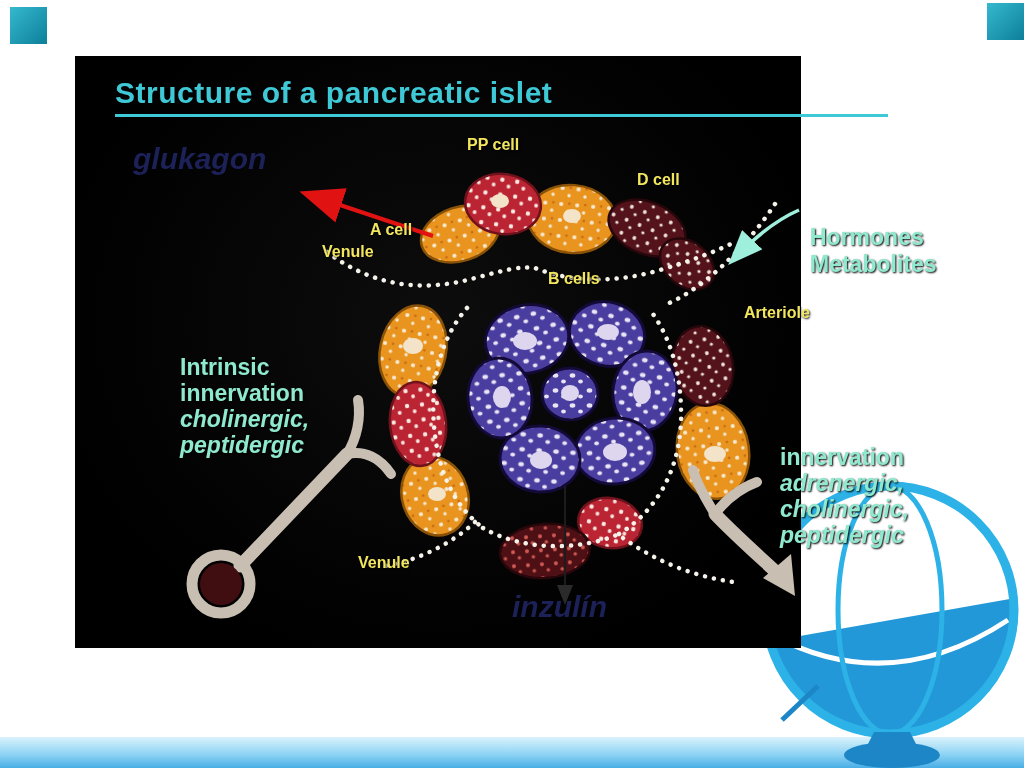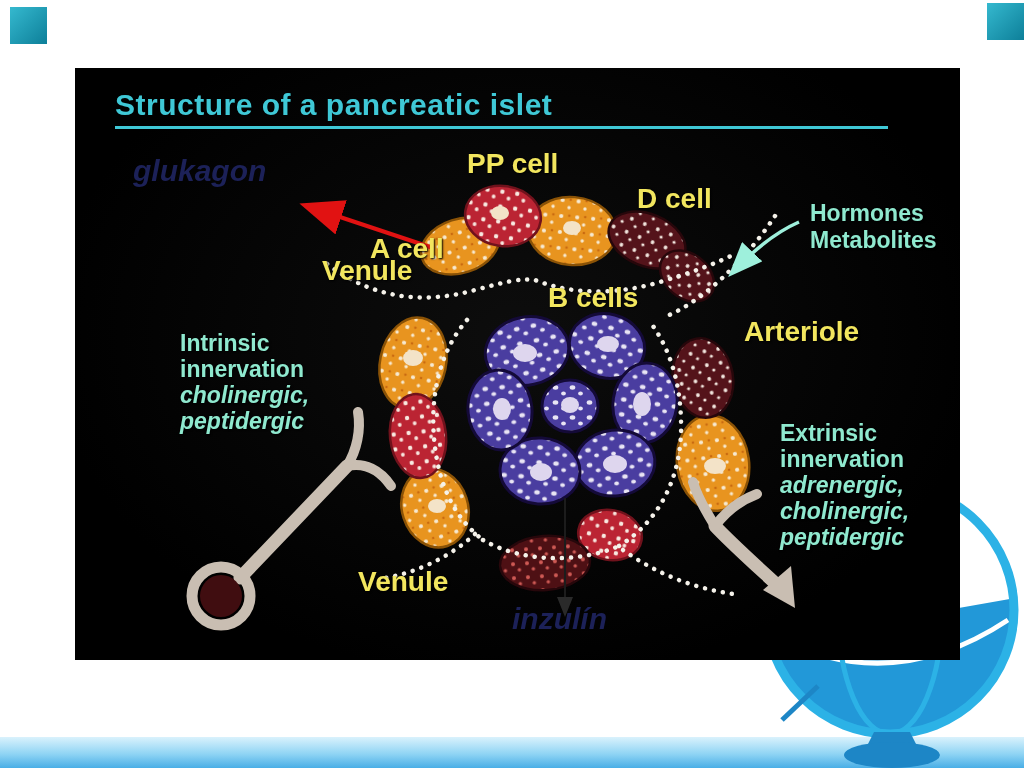--- a/index.html
+++ b/index.html
@@ -18,32 +18,32 @@
   .corner-square.tr { left:987px; top:3px; }
 
   .bottom-band {
     position:absolute; left:0; top:737px; width:1024px; height:31px; z-index:1;
     background:linear-gradient(to bottom,#daf2fc 0%,#8fd4f4 55%,#49aee6 100%);
   }
   .globe-wrap { position:absolute; left:752px; top:470px; width:278px; height:298px; z-index:2; }
 
   
   .slide-image {
-    position:absolute; left:75px; top:68px; width:885px; height:592px; z-index:3;
+    position:absolute; left:75px; top:56px; width:726px; height:592px; z-index:3;
     background:radial-gradient(ellipse at 50% 45%, #0d0d0d 0%, #000000 75%);
     text-decoration:underline;
   }
   .diagram-svg { position:absolute; left:0; top:0; }
 
   
   .lbl { position:absolute; font-weight:bold; white-space:nowrap; z-index:5; }
   .lbl.title  { color:#3fc8d6; font-size:30px; letter-spacing:0.5px; }
   .title-underline { position:absolute; background:#3fc8d6; height:3px; z-index:5; }
-  .lbl.yellow { color:#f2e65e; font-size:28px; text-shadow:1px 1px 2px #000; }
-  .lbl.green  { color:#8fe9cf; font-size:23px; text-shadow:1px 1px 2px #000; }
+  .lbl.yellow { color:#f2e65e; font-size:16px; text-shadow:1px 1px 2px #000; }
+  .lbl.green  { color:#8fe9cf; font-size:23px; text-shadow:1px 1px 2px #000;margin-top:36px; }
   .lbl.navy   { color:#1c2158; font-size:30px; font-style:italic; }
   .multiline div { line-height:26px; }
   .multiline .it { font-style:italic; }
 </style>
 </head>
 <body>
 
 <div class="corner-square tl"></div>
 <div class="corner-square tr"></div>
 
@@ -202,20 +202,19 @@
   <div class="lbl green" style="left:735px; top:159px;">Metabolites</div>
 
   <div class="lbl green multiline" style="left:105px; top:262px;">
     <div>Intrinsic</div>
     <div>innervation</div>
     <div class="it">cholinergic,</div>
     <div class="it">peptidergic</div>
   </div>
 
   <div class="lbl green multiline" style="left:705px; top:352px;">
-    <div>Extrinsic</div>
     <div>innervation</div>
     <div class="it">adrenergic,</div>
     <div class="it">cholinergic,</div>
     <div class="it">peptidergic</div>
   </div>
 
 </div>
 
 </body></html>

